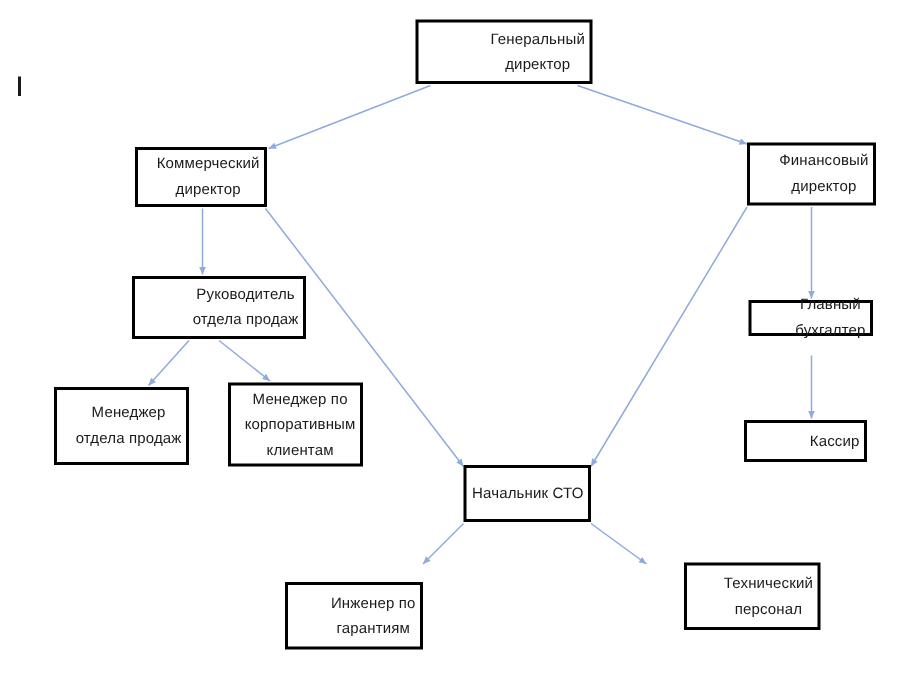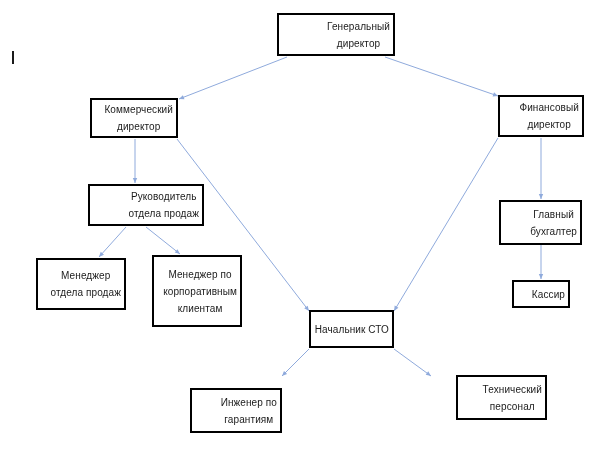--- a/index.html
+++ b/index.html
@@ -94,34 +94,34 @@
 директор</span>
       </div>
       <div class="node" style="left: 498px; top: 95px; width: 86px; height: 42px; border-color: rgb(0, 0, 0);">
         <span class="label" style="color: rgb(26, 26, 26);">Финансовый
 директор</span>
       </div>
       <div class="node" style="left: 88px; top: 184px; width: 116px; height: 42px; border-color: rgb(0, 0, 0);">
         <span class="label" style="color: rgb(26, 26, 26);">Руководитель
 отдела продаж</span>
       </div>
-      <div class="node" style="left: 499px; top: 200px; width: 83px; height: 45px; border-color: rgb(0, 0, 0);">
+      <div class="node" style="left: 499px; top: 200px; width: 83px; height: 24px; border-color: rgb(0, 0, 0);">
         <span class="label" style="color: rgb(26, 26, 26);">Главный
 бухгалтер</span>
       </div>
       <div class="node" style="left: 36px; top: 258px; width: 90px; height: 52px; border-color: rgb(0, 0, 0);">
         <span class="label" style="color: rgb(26, 26, 26);">Менеджер
 отдела продаж</span>
       </div>
-      <div class="node" style="left: 152px; top: 255px; width: 90px; height: 72px; border-color: rgb(0, 0, 0);">
+      <div class="node" style="left: 152px; top: 255px; width: 90px; height: 56px; border-color: rgb(0, 0, 0);">
         <span class="label" style="color: rgb(26, 26, 26);">Менеджер по
 корпоративным
 клиентам</span>
       </div>
-      <div class="node" style="left: 512px; top: 280px; width: 58px; height: 28px; border-color: rgb(0, 0, 0);">
+      <div class="node" style="left: 496px; top: 280px; width: 82px; height: 28px; border-color: rgb(0, 0, 0);">
         <span class="label" style="color: rgb(26, 26, 26);">Кассир</span>
       </div>
       <div class="node" style="left: 309px; top: 310px; width: 85px; height: 38px; border-color: rgb(0, 0, 0);">
         <span class="label" style="color: rgb(26, 26, 26);">Начальник СТО</span>
       </div>
       <div class="node" style="left: 190px; top: 375px; width: 92px; height: 45px; border-color: rgb(0, 0, 0); margin-top: 13px;">
         <span class="label" style="color: rgb(26, 26, 26);">Инженер по
 гарантиям</span>
       </div>
       <div class="node" style="left: 456px; top: 375px; width: 91px; height: 45px; border-color: rgb(0, 0, 0);">

